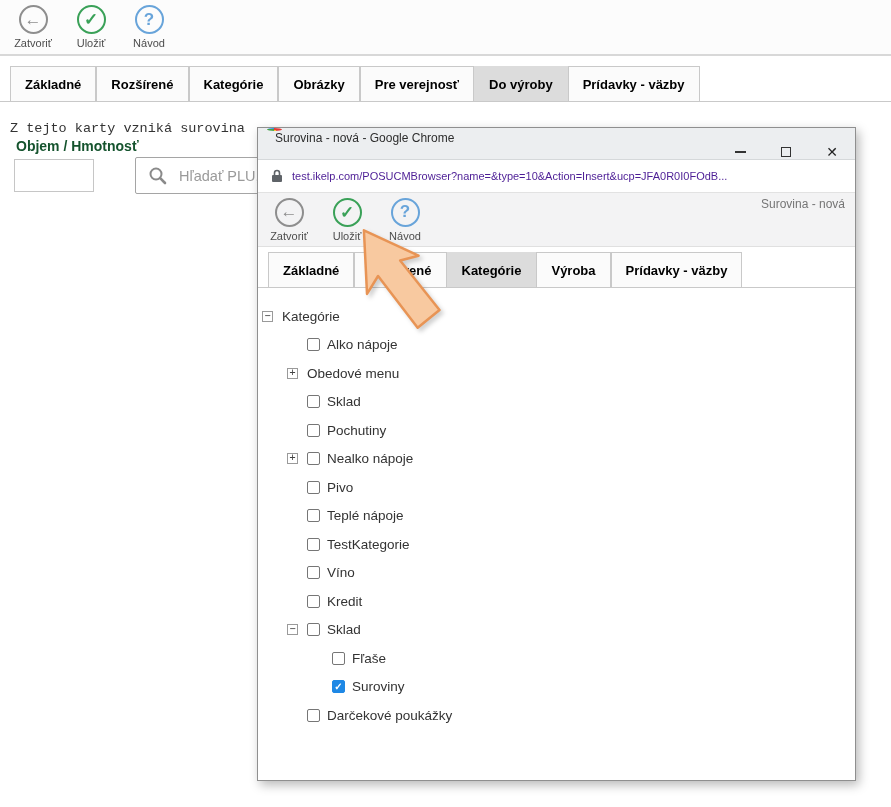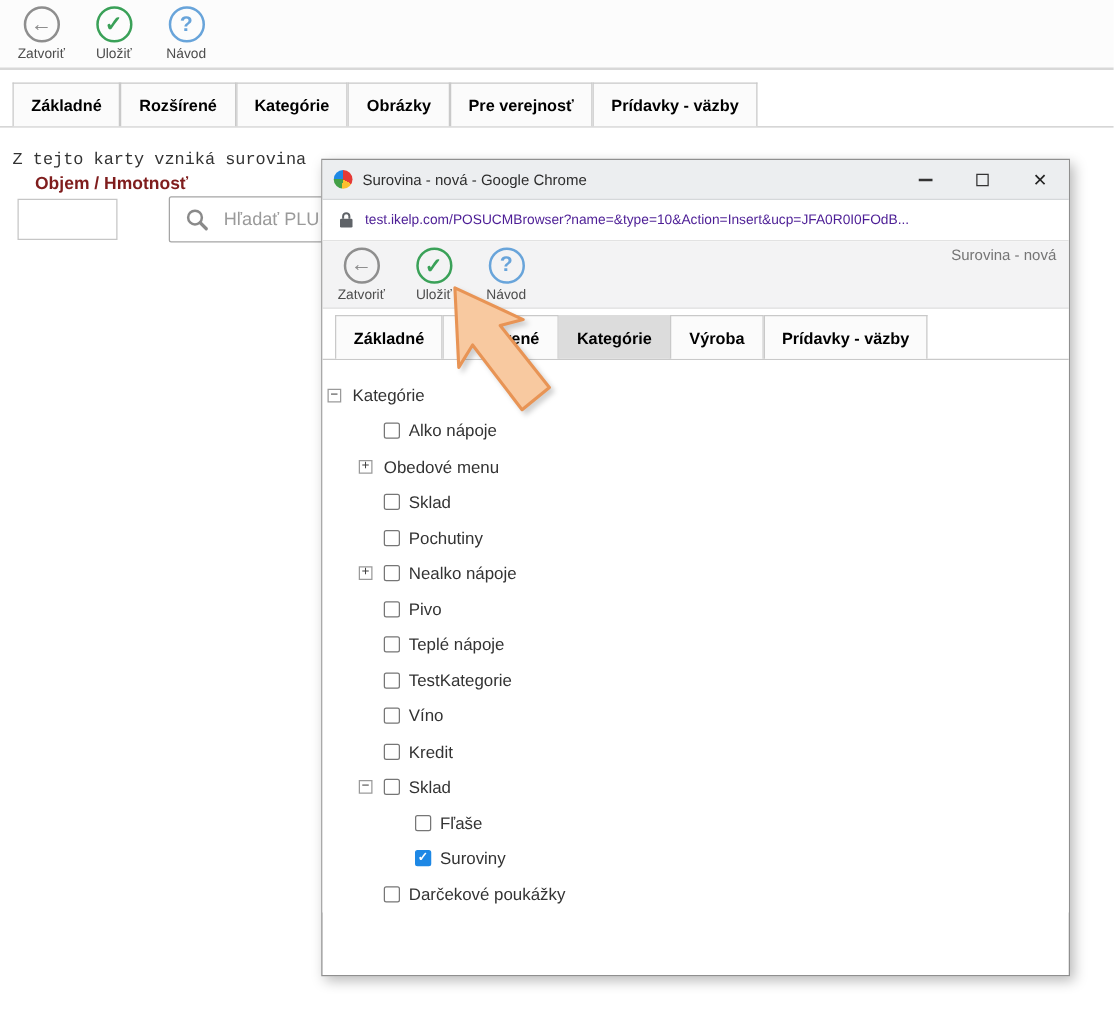--- a/index.html
+++ b/index.html
@@ -23,41 +23,41 @@
     border-bottom:2px solid #d8d8d8;display:flex;align-items:center;padding-left:4px;box-sizing:border-box;
   }
   .tabbar{display:flex;border-bottom:1px solid #c9c9c9;background:#fff;}
   #main-tabbar{position:absolute;top:66px;left:0;width:100%;padding-left:10px;box-sizing:border-box;}
   .tab{
     padding:10px 14px 9px 14px;font-size:13px;font-weight:bold;color:#000000;
     background:#fbfbfb;border:1px solid #c9c9c9;border-bottom:none;white-space:nowrap;cursor:pointer;
   }
   .tab.active{background:#dcdcdc;border-color:#dcdcdc;}
   #info-text{position:absolute;top:121px;left:10px;font-size:13.5px;color:#333;font-family:Liberation Mono, monospace;}
-  #field-label{position:absolute;top:138px;left:28px;font-size:14px;font-weight:bold;color:#7f1d1d;}
+  #field-label{position:absolute;top:138px;left:16px;font-size:14px;font-weight:bold;color:#14532d;}
   #volume-input{
     position:absolute;top:159px;left:14px;width:80px;height:33px;
     border:1px solid #c6c6c6;box-sizing:border-box;font-size:14px;padding:0 6px;outline:none;
   }
   #search-box{
     position:absolute;top:157px;left:135px;width:255px;height:37px;
     border:1px solid #a5a5a5;border-radius:2px;background:#fff;
     display:flex;align-items:center;padding-left:12px;box-sizing:border-box;
   }
   #search-box input{border:none;outline:none;flex:1;font-size:14.5px;margin-left:10px;color:#333;background:transparent;font-family:"Liberation Sans",sans-serif;}
   #search-box input::placeholder{color:#9a9a9a;}
   
   #popup{
     position:absolute;left:257px;top:127px;width:599px;height:654px;background:#fff;
     border:1px solid #8f8f8f;box-sizing:border-box;z-index:10;
     box-shadow:3px 4px 10px rgba(0,0,0,0.28);
   }
   #popup-titlebar{
     height:32px;background:#eceef0;border-bottom:1px solid #d5d8da;
-    display:flex;align-items:center;padding-left:9px;box-sizing:border-box;
+    display:flex;align-items:flex-start;padding-left:9px;box-sizing:border-box;flex-direction:column;
   }
   #favicon{
     width:15px;height:15px;border-radius:50%;
     background:conic-gradient(#e53935 0 120deg,#fbc02d 120deg 190deg,#43a047 190deg 275deg,#1e88e5 275deg 360deg);
   }
   #popup-title{font-size:12px;color:#2d2d2d;margin-left:8px;}
   .win-controls{margin-left:auto;display:flex;height:100%;}
   .win-btn{width:46px;display:flex;align-items:center;justify-content:center;cursor:pointer;}
   .minbar{width:11px;height:2px;background:#333;}
   .maxbox{width:10px;height:10px;border:1.5px solid #333;box-sizing:border-box;}
@@ -116,20 +116,21 @@
       <div class="tlabel">Návod</div>
     </div>
   </div>
 
 <div id="main-tabbar" class="tabbar">
     <div class="tab">Základné</div>
     <div class="tab">Rozšírené</div>
     <div class="tab">Kategórie</div>
     <div class="tab">Obrázky</div>
     <div class="tab">Pre verejnosť</div>
+    <div class="tab active">Do výroby</div>
     <div class="tab">Prídavky - väzby</div>
   </div>
 
 <div id="info-text">Z tejto karty vzniká surovina</div>
 <div id="field-label">Objem / Hmotnosť</div>
 <input id="volume-input" value="" style="">
 
 <div id="search-box">
   <svg width="19" height="19" viewBox="0 0 19 19">
     <circle cx="8" cy="8" r="5.5" fill="none" stroke="#8a8a8a" stroke-width="2"></circle>

